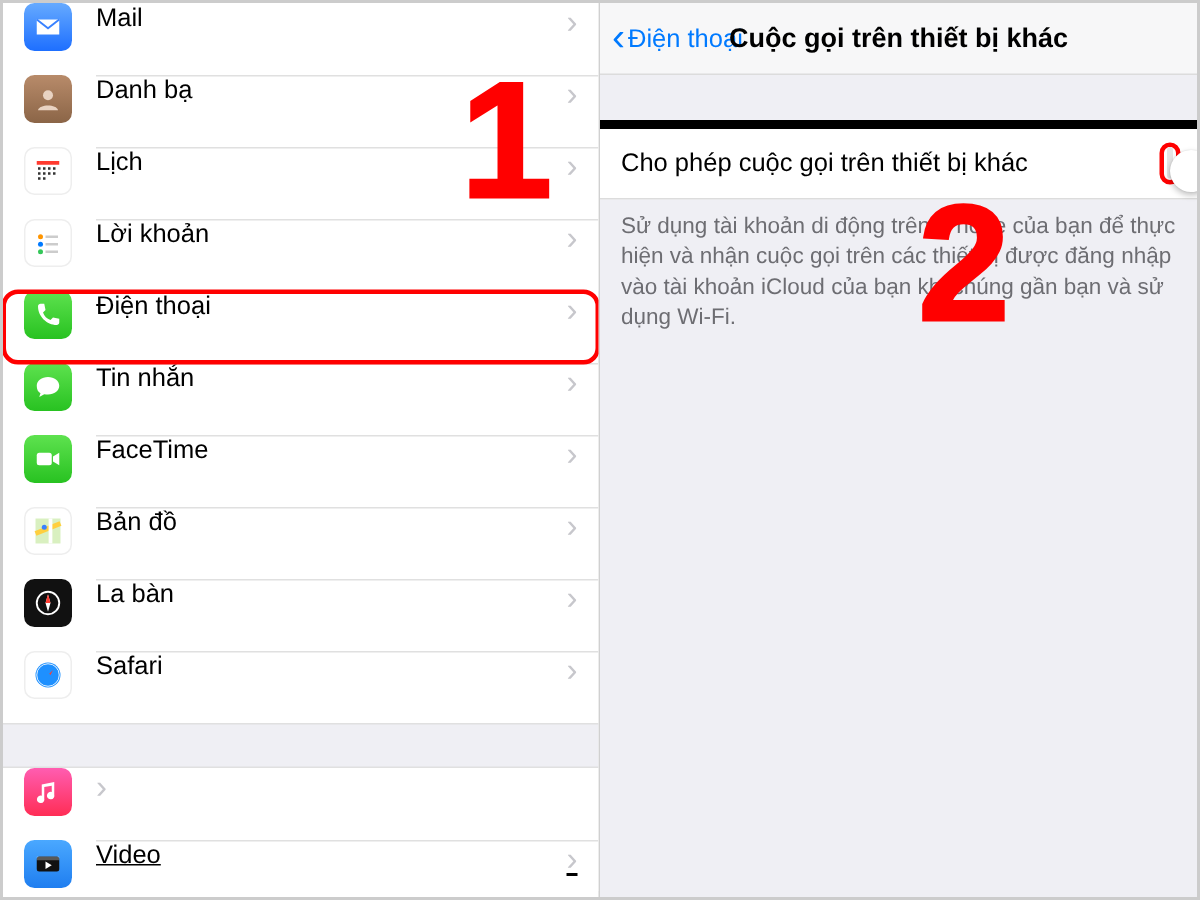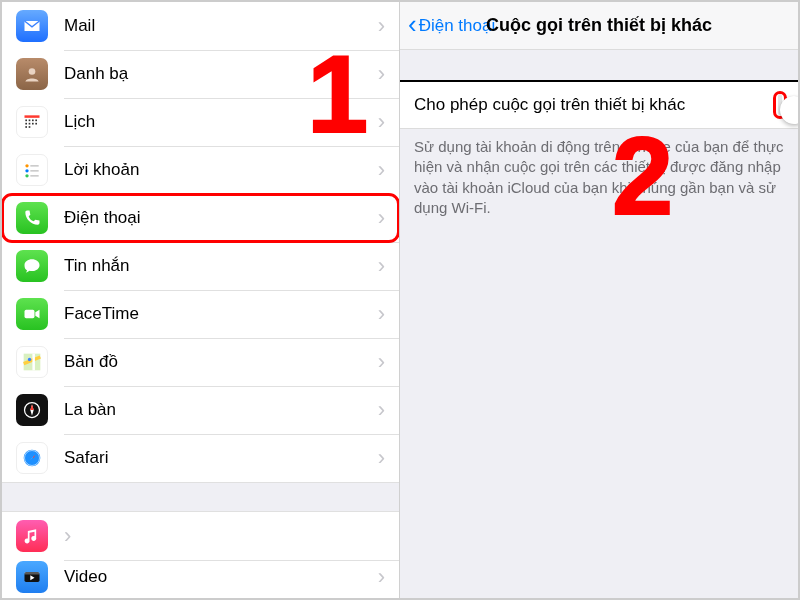--- a/index.html
+++ b/index.html
@@ -10,21 +10,21 @@
       border: 2px solid #ccc;
     }
     .split { display: flex; width: 100%; height: 100%; }
     .pane { height: 100%; overflow: hidden; }
     .pane-left { width: 50%; border-right: 1px solid #d0d0d0; background: #fff; }
     .pane-right { width: 50%; background: #efeff4; display: flex; flex-direction: column; }
 
     
     .list { list-style: none; }
     .row {
-      display: flex; align-items: center;
+      display: flex; align-items: flex-start;
       height: 48px;
       padding: 0 14px;
       position: relative;
       background: #fff;
     }
     .row + .row::before {
       content: ""; position: absolute; left: 62px; right: 0; top: 0;
       height: 1px; background: #e0e0e0;
     }
     .icon-wrap {
@@ -69,21 +69,21 @@
     }
     .back-chevron { font-size: 26px; line-height: 1; position: relative; top: -2px; }
     .nav-title {
       position: absolute; left: 0; right: 0; text-align: center;
       font-size: 18px; font-weight: 600; color: #000; pointer-events: none;
     }
 
     
     .group { margin-top: 30px; }
     .cell {
-      background: #fff; border-top: 2px solid #000000; border-bottom: 1px solid #dcdcdc;
+      background: #fff; border-top: 6px solid #000000; border-bottom: 1px solid #dcdcdc;
       padding: 12px 14px;
       display: flex; align-items: center; justify-content: space-between;
       min-height: 48px;
     }
     .cell-label { font-size: 17px; color: #000; }
     .switch {
       width: 52px; height: 32px; border-radius: 16px; background: #fff;
       border: 2px solid #e5e5e5; position: relative;
     }
     .switch::after {
@@ -245,21 +245,21 @@
 
       <li class="row">
         <span class="icon-wrap ic-music">
           <svg viewBox="0 0 24 24" fill="#fff">
               <path d="M9 17a3 3 0 1 1-2-2V6l10-2v10a3 3 0 1 1-2-2V7l-6 1v9z"></path>
             </svg>
         </span>
         <span class="chevron">›</span>
       </li>
 
-      <li class="row" style="height:34px; overflow:hidden;">
+      <li class="row" style="height:34px; overflow:hidden;text-decoration:underline;">
         <span class="icon-wrap ic-video">
           <svg viewBox="0 0 24 24" fill="#fff">
               <rect x="3" y="6" width="18" height="12" rx="2" fill="#111"></rect>
               <rect x="3" y="6" width="18" height="3" fill="#fff" opacity=".3"></rect>
               <path d="M10 10l5 3-5 3z" fill="#fff"></path>
             </svg>
         </span>
         <span class="row-label">Video</span>
         <span class="chevron">›</span>
       </li>

